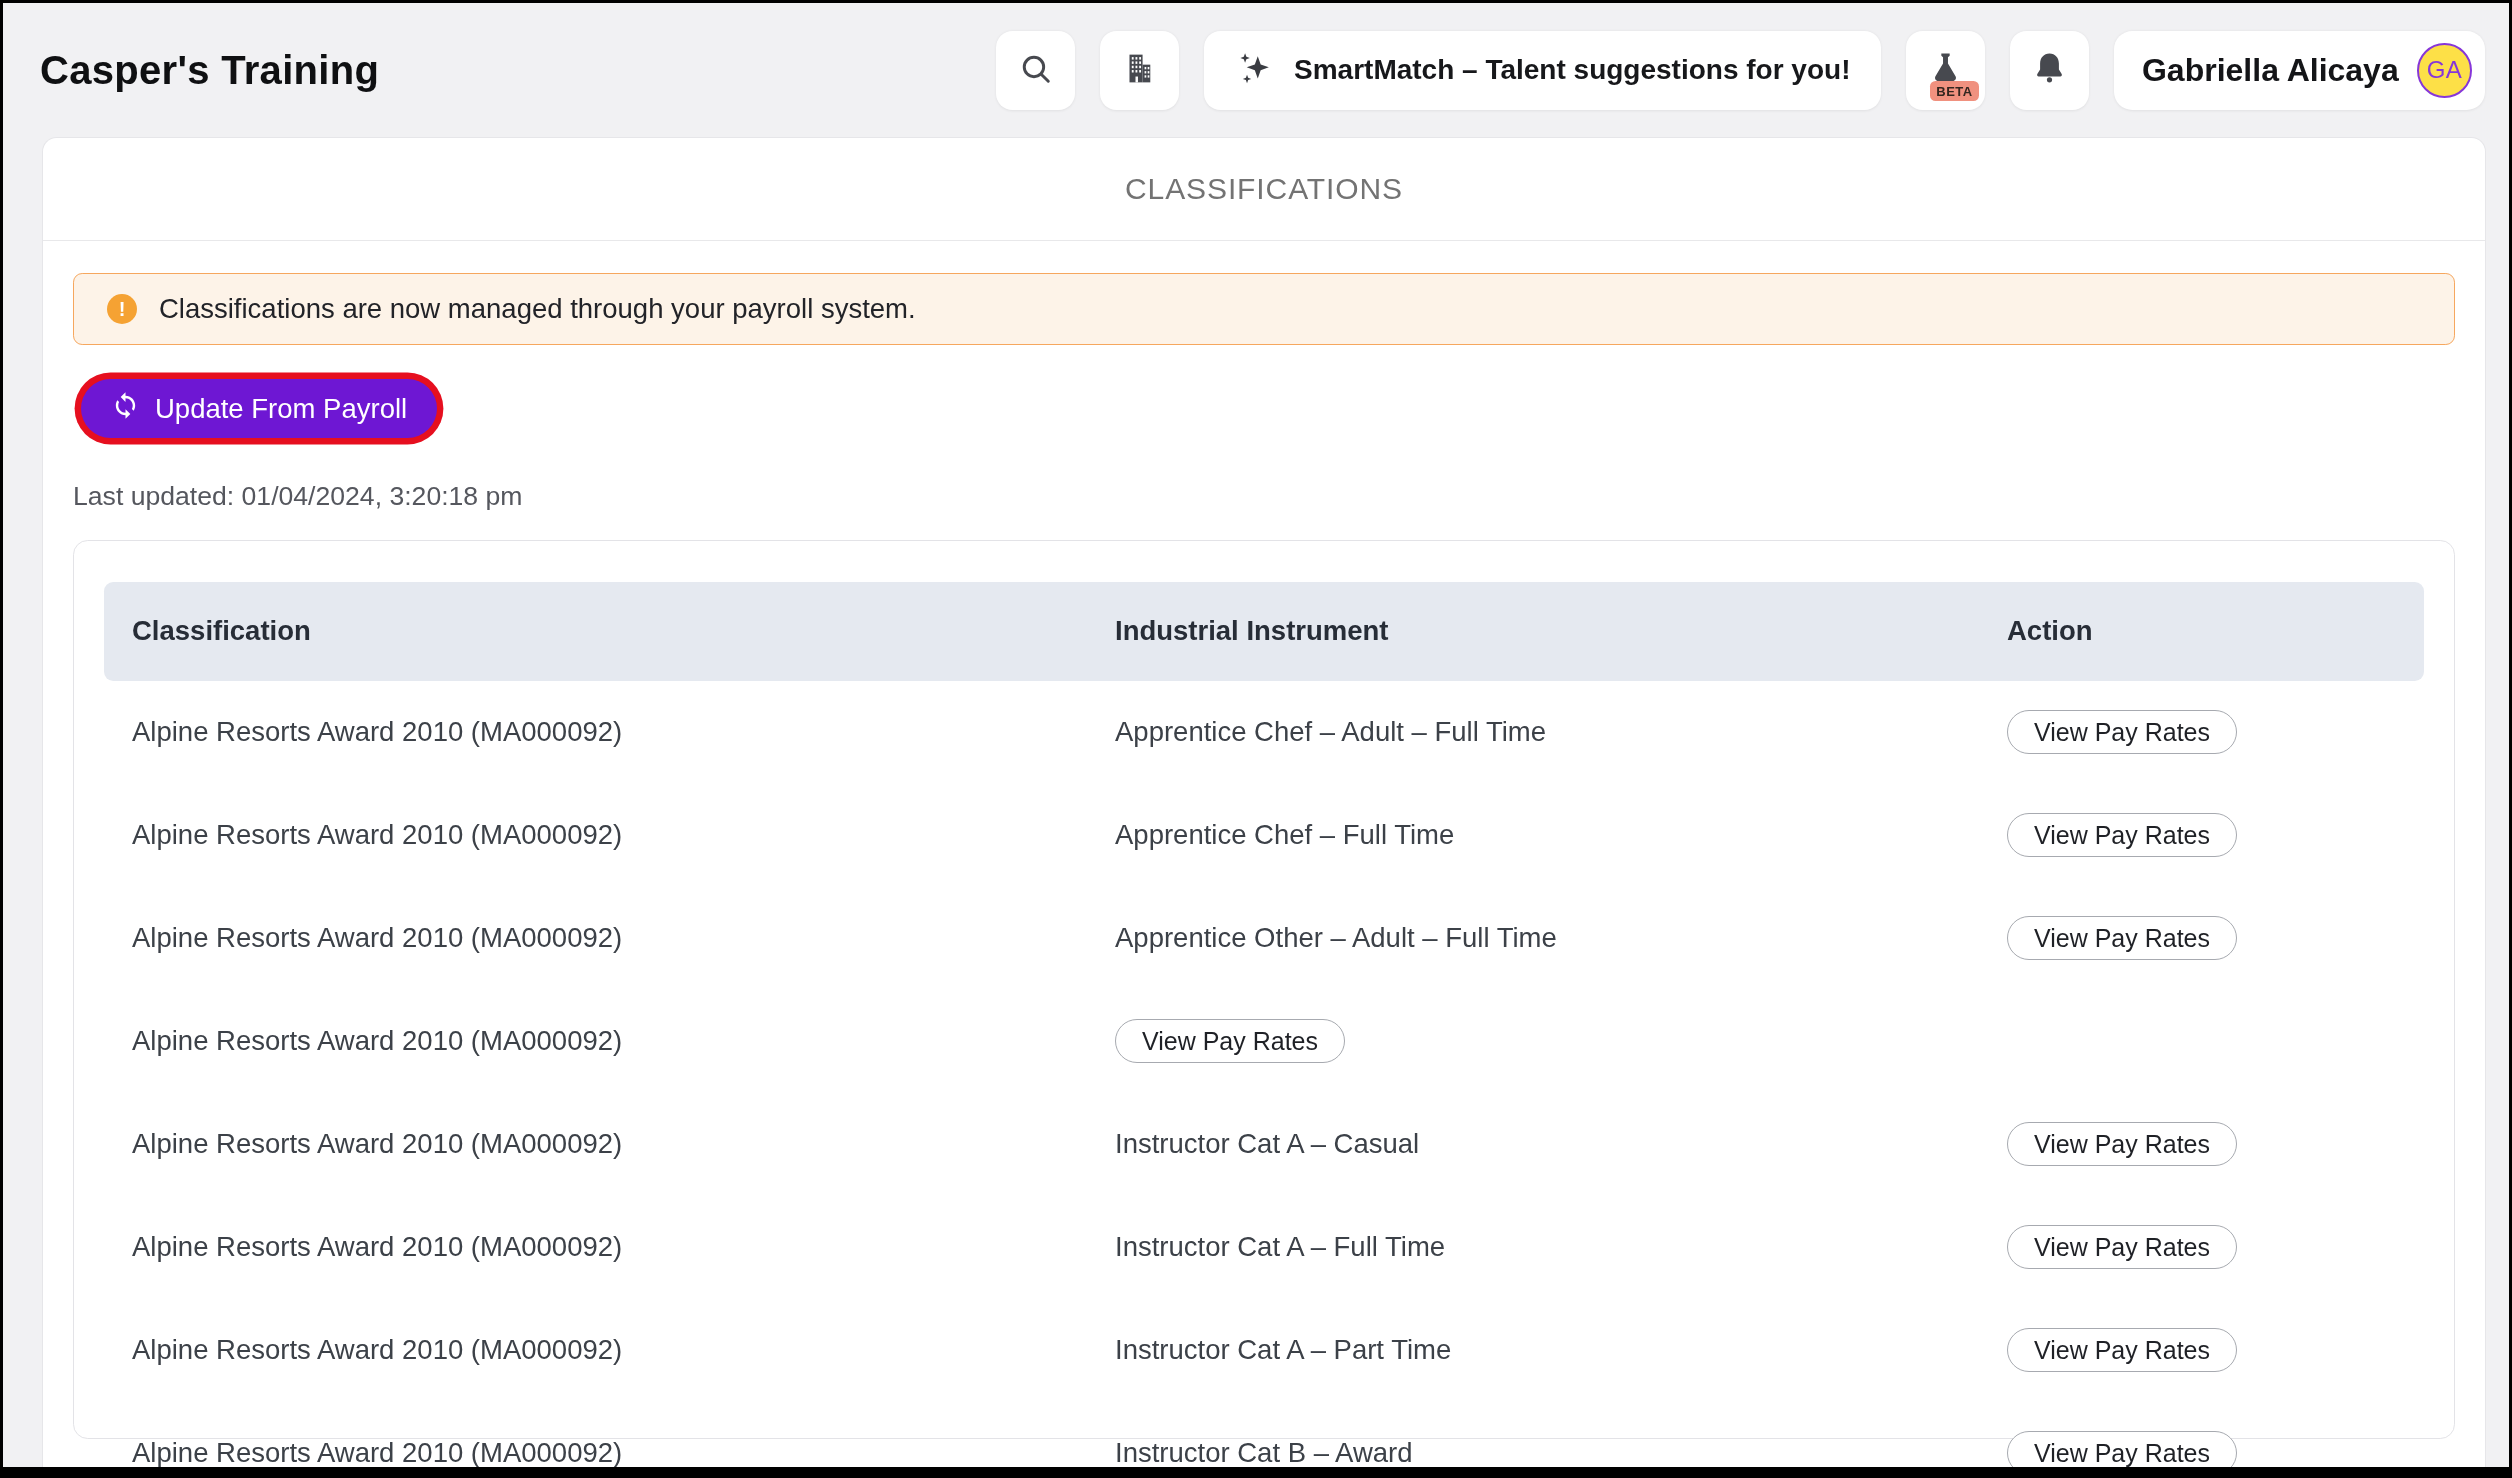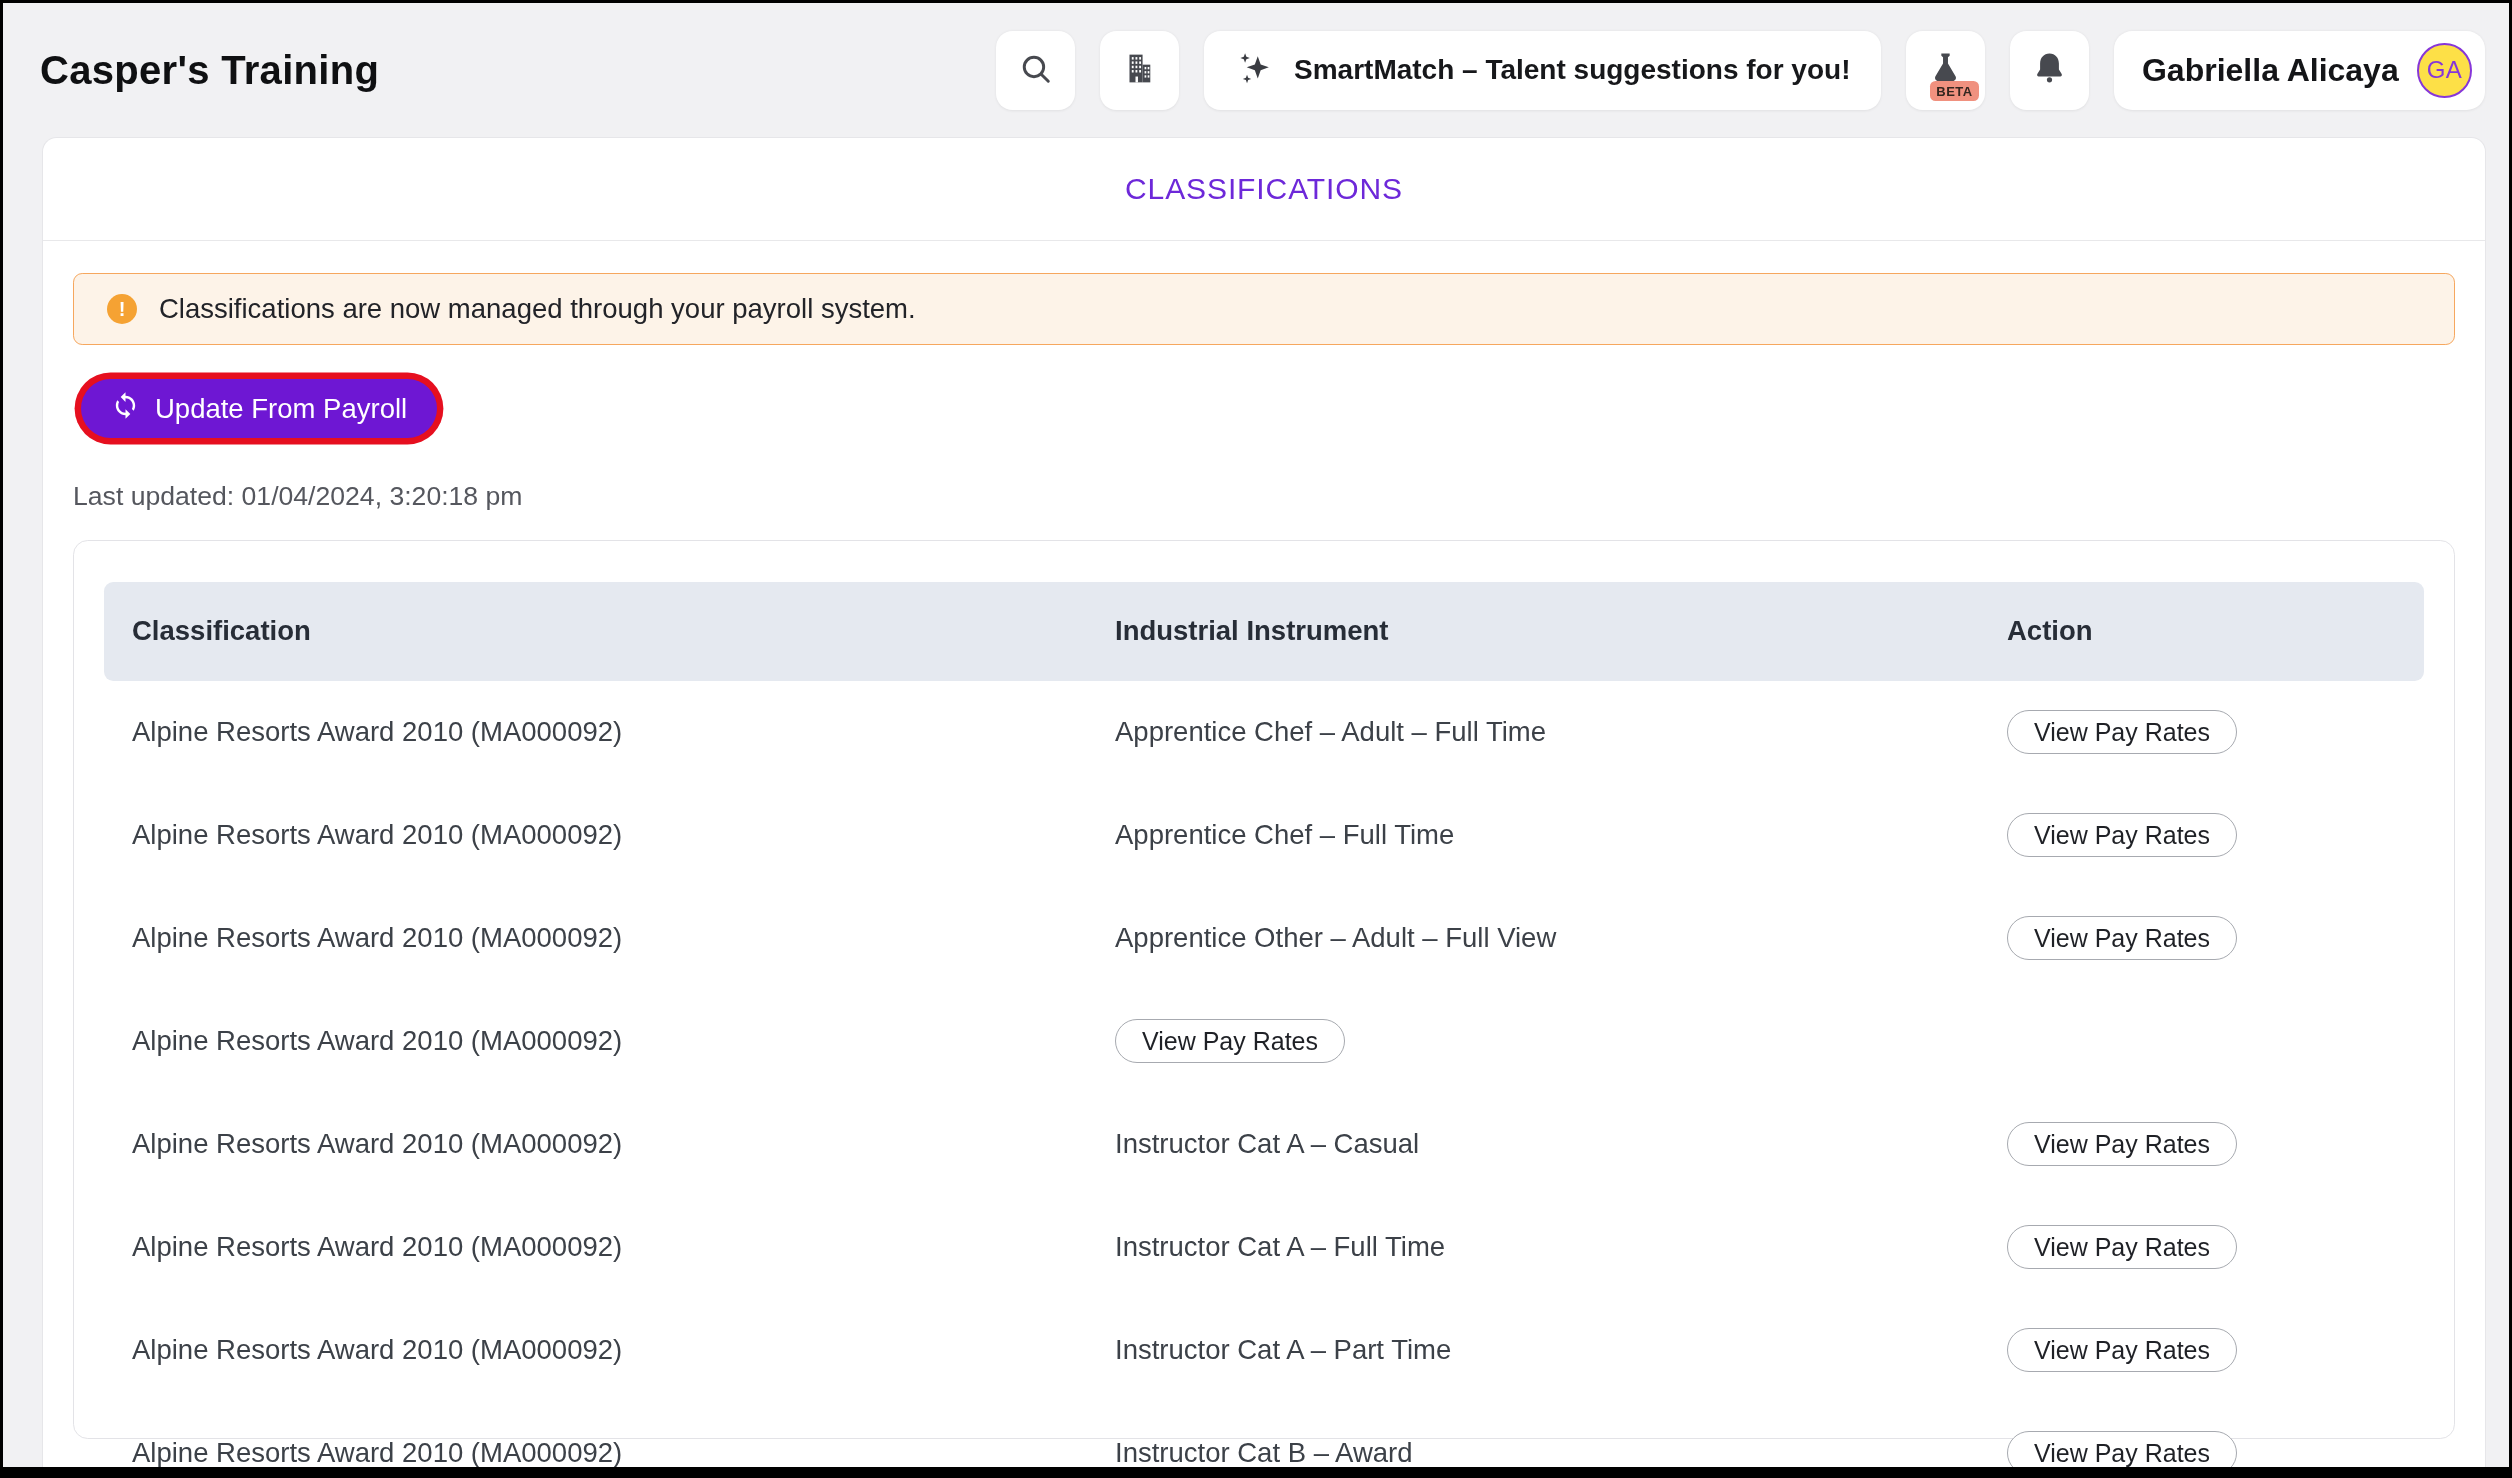--- a/index.html
+++ b/index.html
@@ -58,21 +58,21 @@
   
   .main-card {
     margin: 0 23px 0 39px; height: 1467px;
     background: #fff; border: 1.8px solid #e6e6e9; border-bottom: none;
     border-radius: 14.7px 14.7px 0 0;
   }
   .card-titlebar {
     height: 103px; display: flex; align-items: center; justify-content: center;
     border-bottom: 1.8px solid #e8e8ea;
   }
-  .card-title { font-size: 30px; font-weight: 400; letter-spacing: 0.9px; color: #6d28d9; }
+  .card-title { font-size: 30px; font-weight: 400; letter-spacing: 0.9px; color: #737373; }
   .card-content { padding: 32px 30px 0 30px; }
 
   .notice-banner {
     height: 72px; display: flex; align-items: center; gap: 22px;
     background: #fdf3e8; border: 1.8px solid #f6a75e; border-radius: 9.2px;
     padding: 0 27.5px 0 33px;
   }
   .notice-icon {
     width: 30px; height: 30px; border-radius: 50%;
     background: #f5a233; color: #fff; flex: none;
@@ -242,21 +242,21 @@
   <div class="t-grid t-row">
     <div class="cell">Alpine Resorts Award 2010 (MA000092)</div>
     <div class="cell">Apprentice Chef – Full Time</div>
     <div class="cell">
       <button class="pill-btn">View Pay Rates</button>
     </div>
   </div>
 
   <div class="t-grid t-row">
     <div class="cell">Alpine Resorts Award 2010 (MA000092)</div>
-    <div class="cell">Apprentice Other – Adult – Full View</div>
+    <div class="cell">Apprentice Other – Adult – Full Time</div>
     <div class="cell">
       <button class="pill-btn">View Pay Rates</button>
     </div>
   </div>
 
   <div class="t-grid t-row">
     <div class="cell">Alpine Resorts Award 2010 (MA000092)</div>
     <div class="cell">
       <button class="pill-btn">View Pay Rates</button>
     </div>

